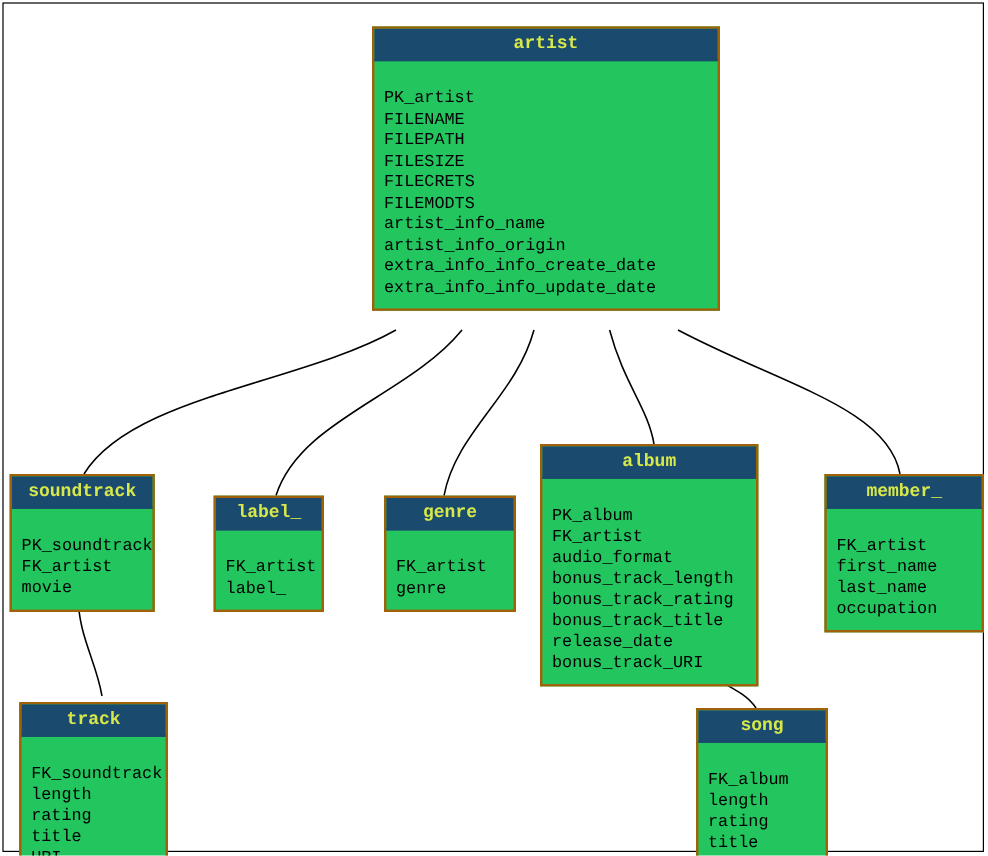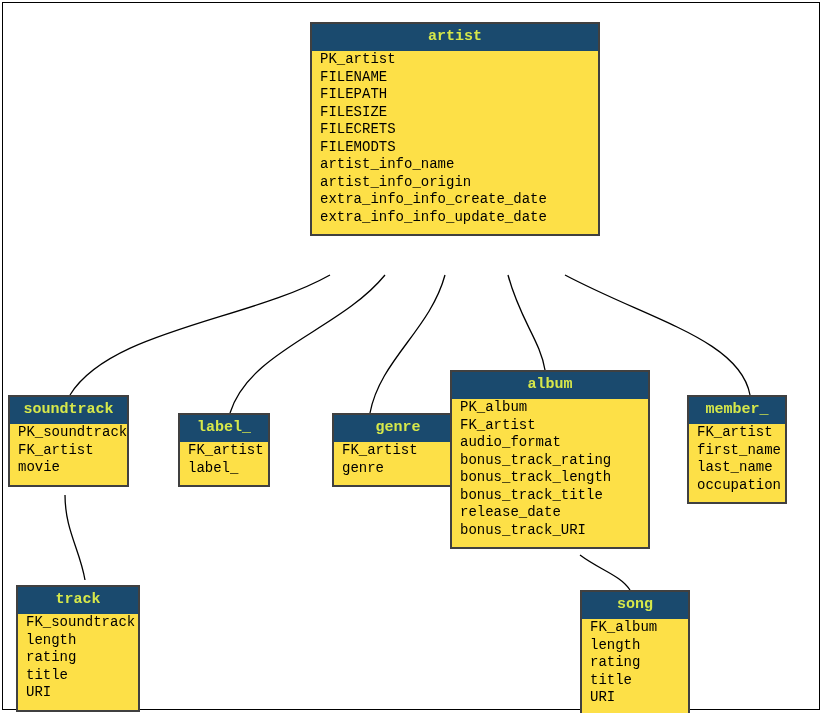--- a/index.html
+++ b/index.html
@@ -22,35 +22,35 @@
     box-sizing: border-box;
   }
   svg.connectors {
     position: absolute;
     left: 0; top: 0;
     width: 823px; height: 713px;
     pointer-events: none;
   }
   .entity {
     position: absolute;
-    border: 2px solid #404040;
-    background: #fde047;
+    border: 2px solid #a16207;
+    background: #22c55e;
     box-sizing: border-box;
   }
   .entity-header {
     background: #1a4a6e;
     color: #d7e84a;
     font-weight: bold;
     text-align: center;
     padding: 4px 6px;
     font-size: 15px;
     border-bottom: 2px solid #1a4a6e;
   }
   .entity-body {
-    padding: 0 8px 8px 8px;
+    padding: 23px 8px 8px 8px;
     font-size: 14px;
     line-height: 1.25;
     color: #000;
     white-space: nowrap;
   }
   .entity-body div { }
 </style>
 </head>
 <body>
 
@@ -99,43 +99,43 @@
 </div>
 
 <div class="entity" style="left:178px; top:413px; width:92px;">
   <div class="entity-header">label_</div>
   <div class="entity-body">
     <div>FK_artist</div>
     <div>label_</div>
   </div>
 </div>
 
-<div class="entity" style="left:320px; top:413px; width:132px;margin-left:12px;">
+<div class="entity" style="left:320px; top:413px; width:110px;">
   <div class="entity-header">genre</div>
   <div class="entity-body">
     <div>FK_artist</div>
     <div>genre</div>
   </div>
 </div>
 
-<div class="entity" style="left:450px; top:370px; width:200px;">
+<div class="entity" style="left:450px; top:370px; width:182px;">
   <div class="entity-header">album</div>
   <div class="entity-body">
     <div>PK_album</div>
     <div>FK_artist</div>
     <div>audio_format</div>
+    <div>bonus_track_length</div>
     <div>bonus_track_rating</div>
-    <div>bonus_track_length</div>
     <div>bonus_track_title</div>
     <div>release_date</div>
     <div>bonus_track_URI</div>
   </div>
 </div>
 
-<div class="entity" style="left:687px; top:395px; width:100px;">
+<div class="entity" style="left:687px; top:395px; width:133px;">
   <div class="entity-header">member_</div>
   <div class="entity-body">
     <div>FK_artist</div>
     <div>first_name</div>
     <div>last_name</div>
     <div>occupation</div>
   </div>
 </div>
 
 <div class="entity" style="left:16px; top:585px; width:124px;">

